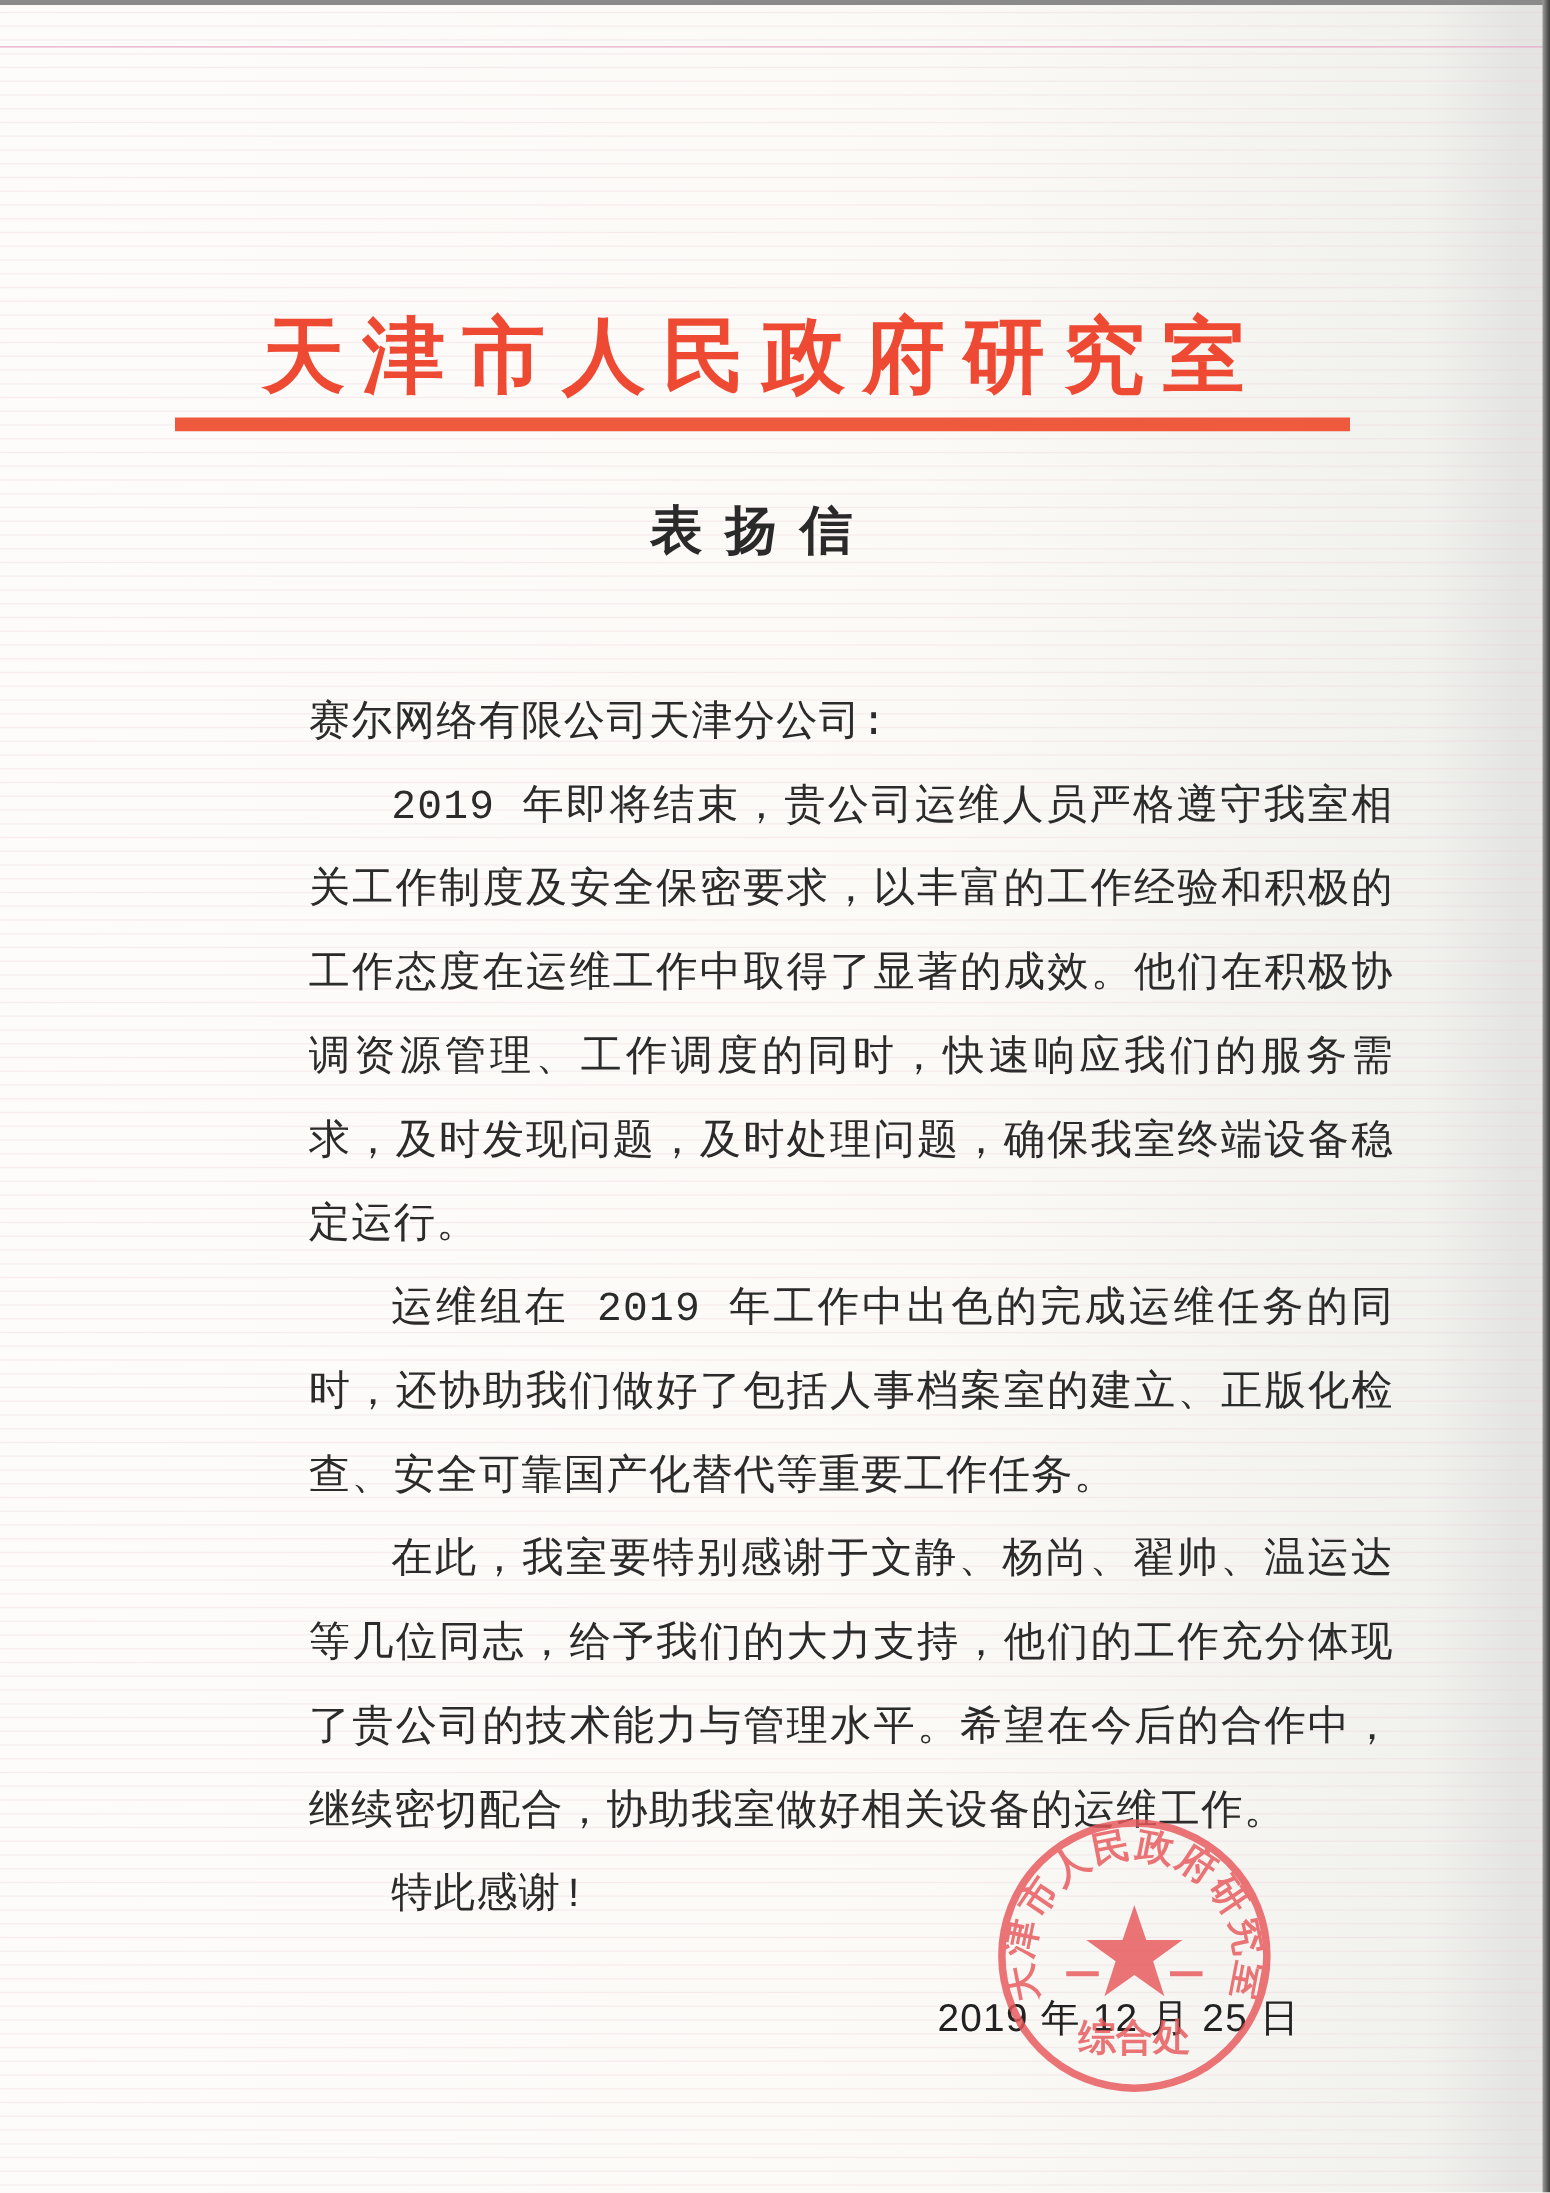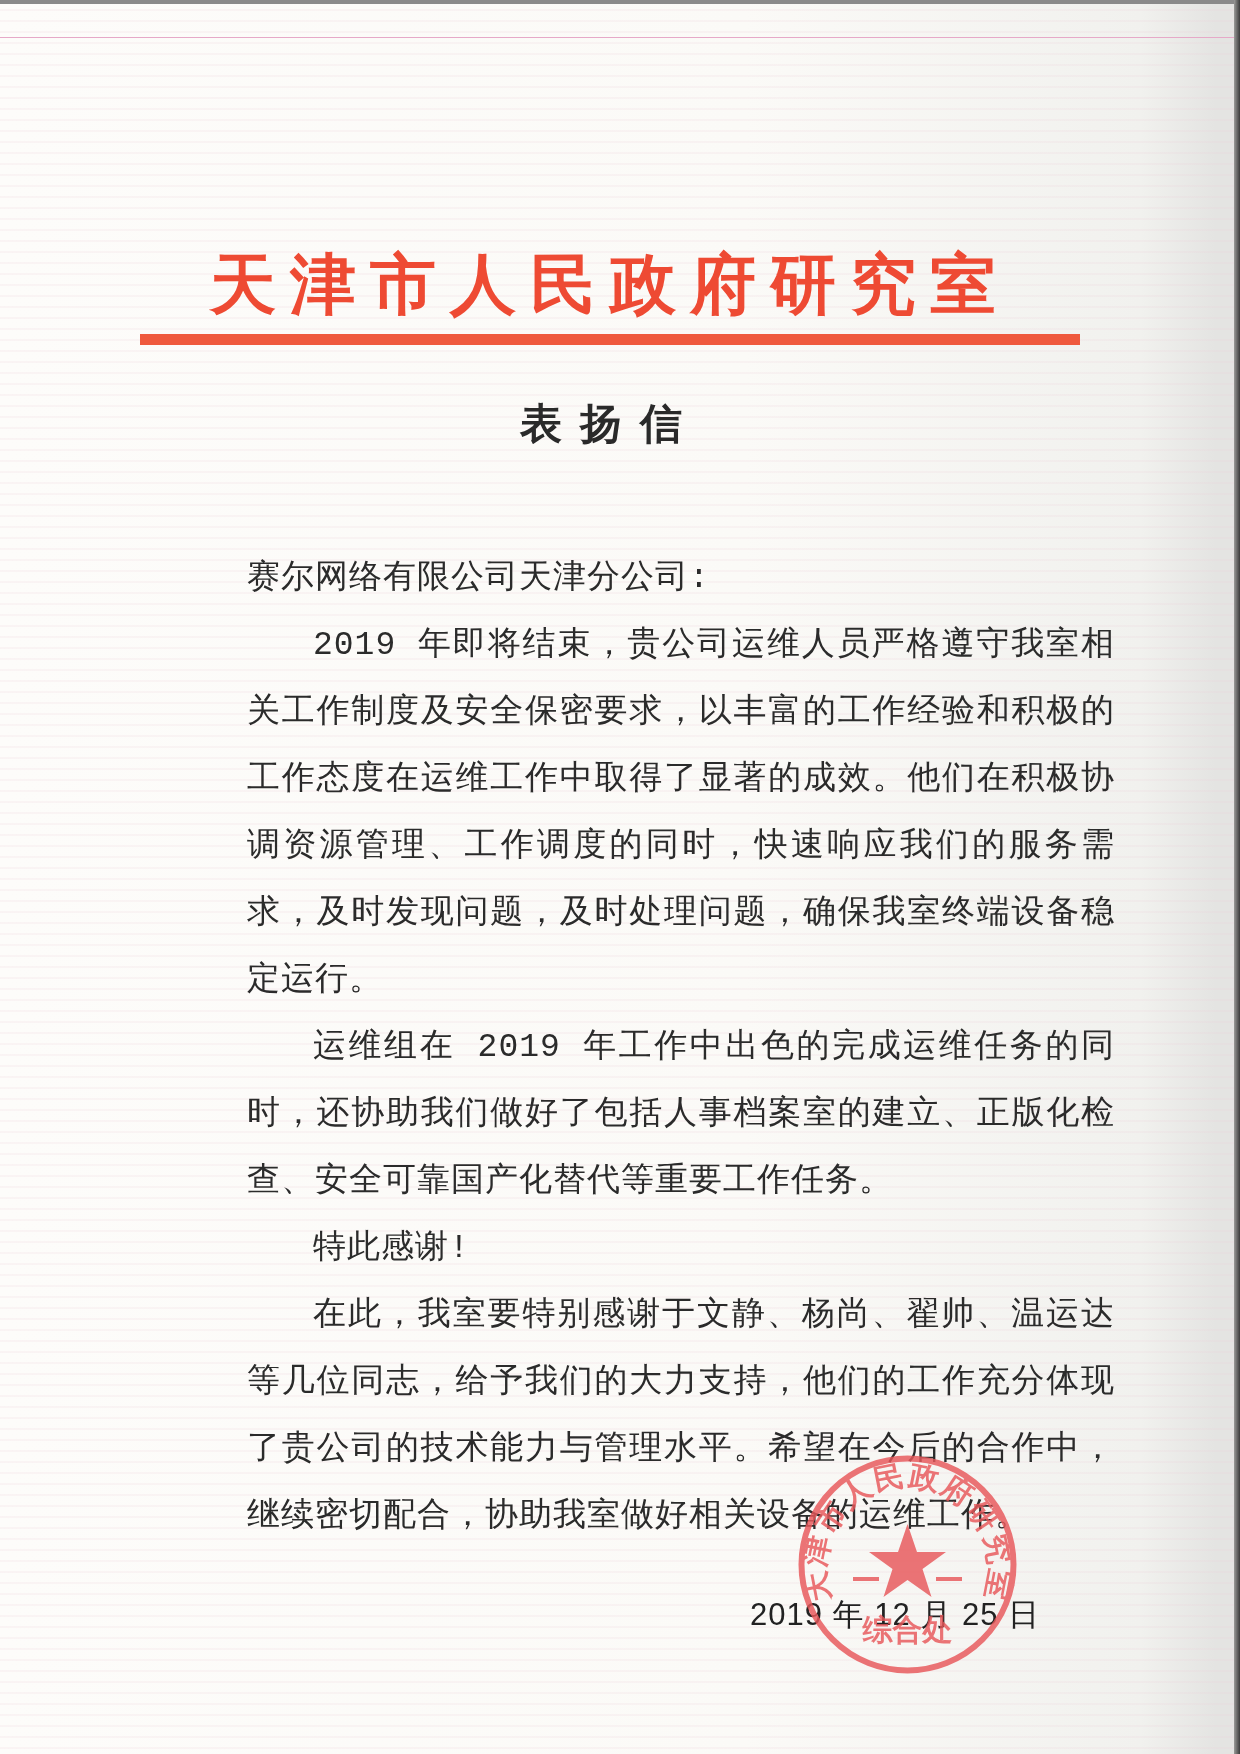--- a/index.html
+++ b/index.html
@@ -52,22 +52,22 @@
   <div class="right-edge"></div>
 
   <div class="org-title">天津市人民政府研究室</div>
   <div class="red-rule"></div>
   <div class="doc-subtitle">表扬信</div>
 
   <div class="body">
     <p>赛尔网络有限公司天津分公司:</p>
     <p class="indent">2019 年即将结束，贵公司运维人员严格遵守我室相关工作制度及安全保密要求，以丰富的工作经验和积极的工作态度在运维工作中取得了显著的成效。他们在积极协调资源管理、工作调度的同时，快速响应我们的服务需求，及时发现问题，及时处理问题，确保我室终端设备稳定运行。</p>
     <p class="indent">运维组在 2019 年工作中出色的完成运维任务的同时，还协助我们做好了包括人事档案室的建立、正版化检查、安全可靠国产化替代等重要工作任务。</p>
+    <p class="indent">在此，我室要特别感谢于文静、杨尚、翟帅、温运达等几位同志，给予我们的大力支持，他们的工作充分体现了贵公司的技术能力与管理水平。希望在今后的合作中，继续密切配合，协助我室做好相关设备的运维工作。</p>
     <p class="indent">特此感谢!</p>
-    <p class="indent">在此，我室要特别感谢于文静、杨尚、翟帅、温运达等几位同志，给予我们的大力支持，他们的工作充分体现了贵公司的技术能力与管理水平。希望在今后的合作中，继续密切配合，协助我室做好相关设备的运维工作。</p>
   </div>
 
   <div class="date">2019 年 12 月 25 日</div>
 
   <svg class="seal" viewBox="0 0 225 225">
     <defs>
       <path id="sealArc" d="M 34,140 A 82,82 0 1,1 191,140"></path>
     </defs>
     <circle cx="112.5" cy="112.5" r="106" fill="none" stroke="#e8575a" stroke-width="6"></circle>
     <text font-size="30" font-weight="bold" fill="#e8575a" font-family="DejaVu Sans, sans-serif" letter-spacing="2">

